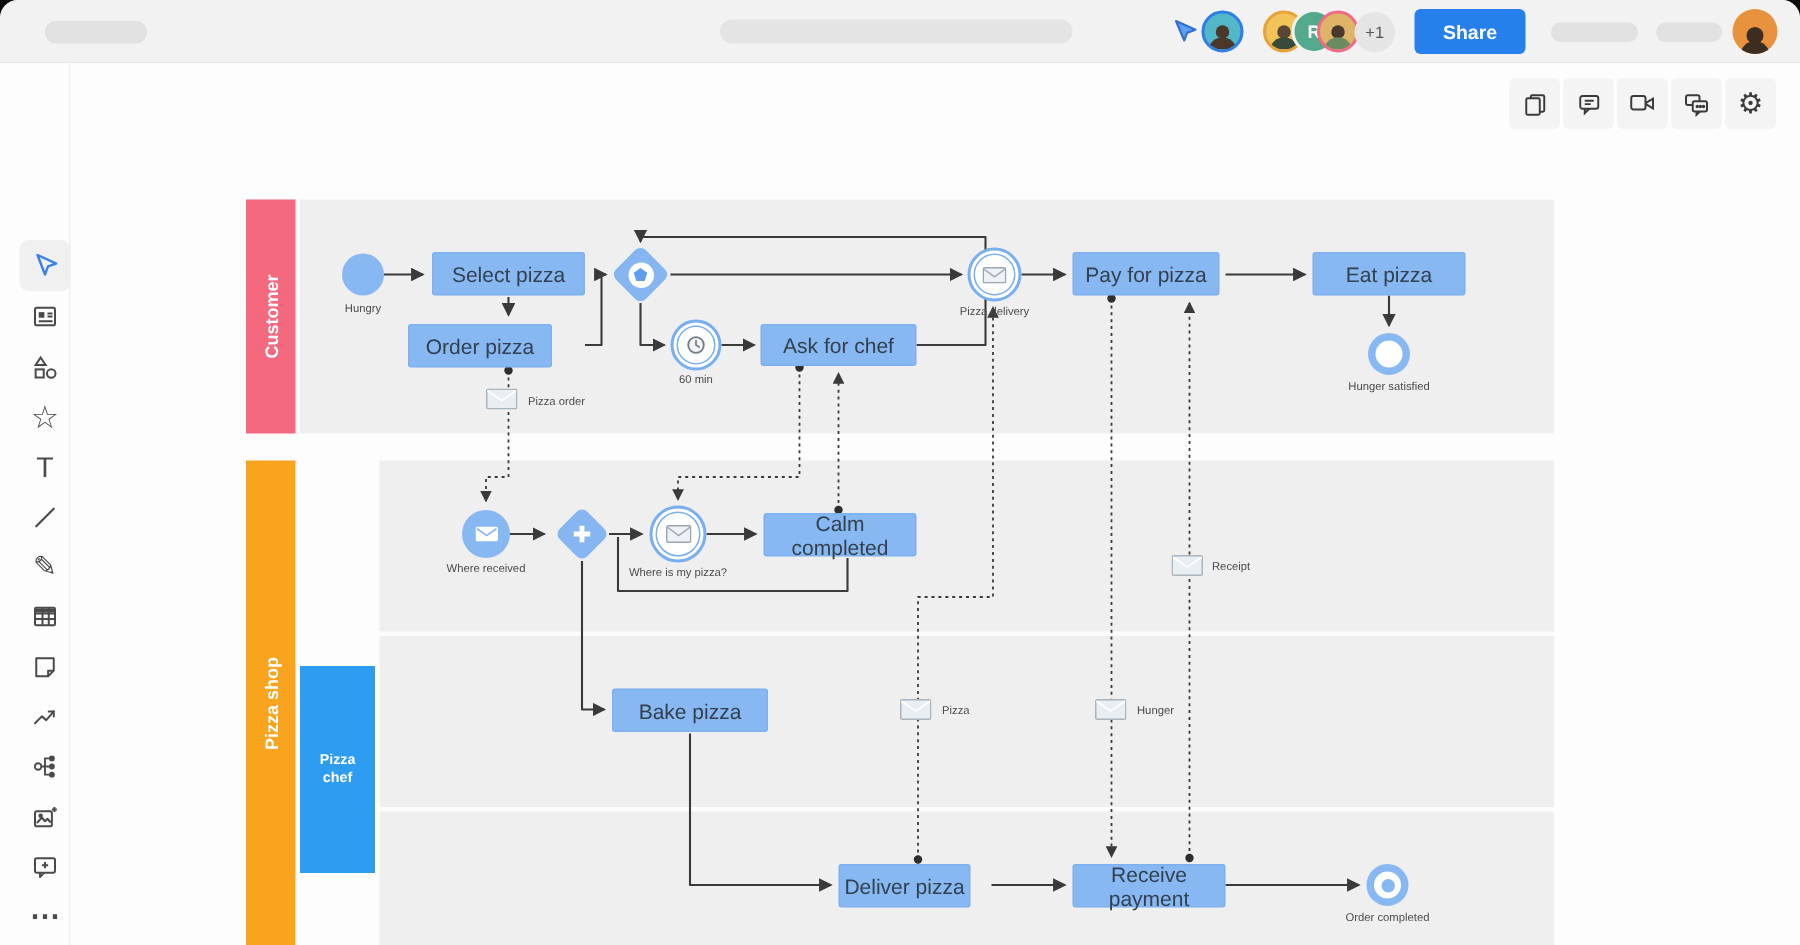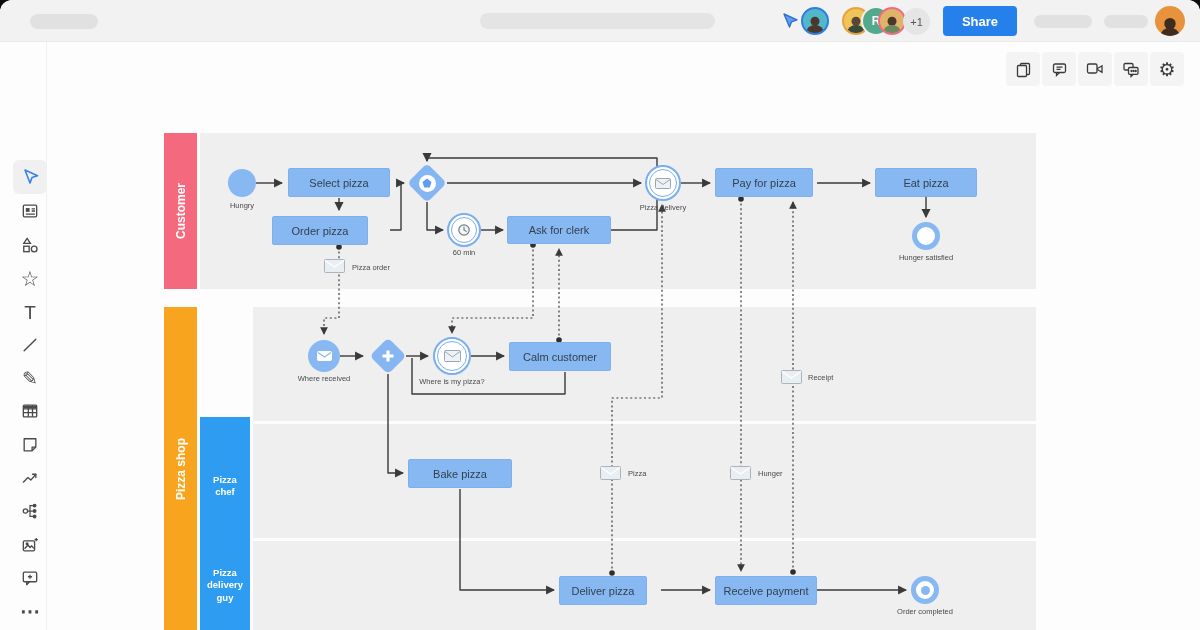--- a/index.html
+++ b/index.html
@@ -25,21 +25,21 @@
   .rail-icon{position:absolute;left:18px;width:24px;height:24px;display:flex;align-items:center;justify-content:center;cursor:pointer;color:#4a4a4a}
   .glyph{font-size:18px;color:#4a4a4a;line-height:1}
 
   
   .pool-label{position:absolute;display:flex;align-items:center;justify-content:center;color:#fff;font-weight:bold;font-size:12px;cursor:pointer}
   .pool-label span{transform:rotate(-90deg);white-space:nowrap}
   .lane-head{position:absolute;background:#2d9cf1;color:#fff;font-weight:bold;font-size:9.5px;display:flex;align-items:center;justify-content:center;text-align:center;line-height:1.3;padding:0 3px;cursor:pointer}
   .lane-body{position:absolute;background:#efefef}
 
   
-  .task{position:absolute;background:#88b8f2;border:1px solid #7db0ef;border-radius:2px;color:#33404f;font-size:11px;display:flex;align-items:center;justify-content:center;text-align:center;cursor:pointer}
+  .task{position:absolute;background:#88b8f2;border:1px solid #7db0ef;border-radius:2px;color:#33404f;font-size:14px;display:flex;align-items:center;justify-content:center;text-align:center;cursor:pointer}
   .nlabel{position:absolute;transform:translateX(-50%);font-size:7.5px;color:#4a4a4a;white-space:nowrap;text-align:center}
   .evt-solid{position:absolute;border-radius:50%;background:#88b8f2;display:flex;align-items:center;justify-content:center;cursor:pointer}
   .evt-ring{position:absolute;border-radius:50%;background:#fff;border:2px solid #79aeef;display:flex;align-items:center;justify-content:center;cursor:pointer}
   .evt-ring::before{content:"";position:absolute;inset:2px;border:1.5px solid #79aeef;border-radius:50%}
   .evt-end{position:absolute;border-radius:50%;background:#fff;border:5px solid #88b8f2;display:flex;align-items:center;justify-content:center;cursor:pointer}
   .end-dot{width:9px;height:9px;border-radius:50%;background:#88b8f2}
   .gw{position:absolute;background:#85b6f1;border-radius:5px;transform:rotate(45deg);cursor:pointer}
   .gw-inner{position:absolute;inset:0;display:flex;align-items:center;justify-content:center;transform:rotate(-45deg)}
   .gw-circle{width:17px;height:17px;border-radius:50%;background:#fff;display:flex;align-items:center;justify-content:center}
   .envelope{position:absolute;width:21px;height:14px;cursor:pointer}
@@ -248,25 +248,22 @@
   </div>
 
   <div class="pool-label" style="left:164px;top:133px;width:33px;height:156px;background:#f4697e">
       <span>Customer</span>
     </div>
   <div class="lane-body" style="left:200px;top:133px;width:836px;height:156px"></div>
 
   <div class="pool-label" style="left:164px;top:307px;width:33px;height:323px;background:#f8a41f">
       <span>Pizza shop</span>
     </div>
-  <div class="lane-head" style="left:200px;top:417px;width:50px;height:138px">
+  <div class="lane-head" style="left:200px;top:444px;width:50px;height:138px">
       <span>Pizza chef</span>
-    </div>
-  <div class="lane-head" style="left:200px;top:541px;width:50px;height:89px">
-      <span>Pizza delivery guy</span>
     </div>
   <div class="lane-body" style="left:253px;top:307px;width:783px;height:114px"></div>
   <div class="lane-body" style="left:253px;top:424px;width:783px;height:114px"></div>
   <div class="lane-body" style="left:253px;top:541px;width:783px;height:89px"></div>
 
   <svg style="position:absolute;left:0;top:0;pointer-events:none" width="1200" height="630" viewBox="0 0 1200 630">
     <defs>
       <marker id="arr" viewBox="0 0 8 8" refX="7" refY="4" markerWidth="6.5" markerHeight="6.5" orient="auto-start-reverse">
         <path d="M0,0 L8,4 L0,8 z" fill="#3a3a3a"></path>
       </marker>
@@ -335,21 +332,21 @@
     <span>
         <svg width="14" height="14" viewBox="0 0 14 14">
           <circle cx="7" cy="7" r="5.2" fill="#f2f4f6" stroke="#6f7b87" stroke-width="1.2"></circle>
           <path d="M7 4 v3 l2.2 1.4" stroke="#6f7b87" stroke-width="1.1" fill="none" stroke-linecap="round"></path>
         </svg>
       </span>
   </div>
   <div class="nlabel" style="left:464px;top:248px">60 min</div>
 
   <div class="task" style="left:507px;top:216px;width:104px;height:28px">
-      <span>Ask for clerk</span>
+      <span>Ask for chef</span>
     </div>
 
   <div class="evt-ring" style="left:645px;top:165px;width:36px;height:36px">
     <span>
         <svg width="16" height="11" viewBox="0 0 16 11">
           <rect x="0.5" y="0.5" width="15" height="10" rx="1" fill="#eef1f5" stroke="#9aa6b2"></rect>
           <path d="M1 1.5 L8 6.5 L15 1.5" fill="none" stroke="#9aa6b2"></path>
         </svg>
       </span>
   </div>
@@ -397,21 +394,21 @@
     <span>
         <svg width="17" height="12" viewBox="0 0 17 12">
           <rect x="0.5" y="0.5" width="16" height="11" rx="1" fill="#eef1f5" stroke="#9aa6b2"></rect>
           <path d="M1 1.5 L8.5 7 L16 1.5" fill="none" stroke="#9aa6b2"></path>
         </svg>
       </span>
   </div>
   <div class="nlabel" style="left:452px;top:377px">Where is my pizza?</div>
 
   <div class="task" style="left:509px;top:342px;width:102px;height:29px">
-      <span>Calm customer</span>
+      <span>Calm completed</span>
     </div>
 
   <div class="envelope" style="left:781px;top:370px">
       <svg width="21" height="14" viewBox="0 0 21 14">
         <rect x="0.5" y="0.5" width="20" height="13" rx="1" fill="#e9eef3" stroke="#aab4be"></rect>
         <path d="M1 1.5 L10.5 8 L20 1.5" fill="none" stroke="#ffffff" stroke-width="1.2"></path>
       </svg>
     </div>
   <div class="nlabel" style="left:808px;top:373px;transform:none">Receipt</div>
 

